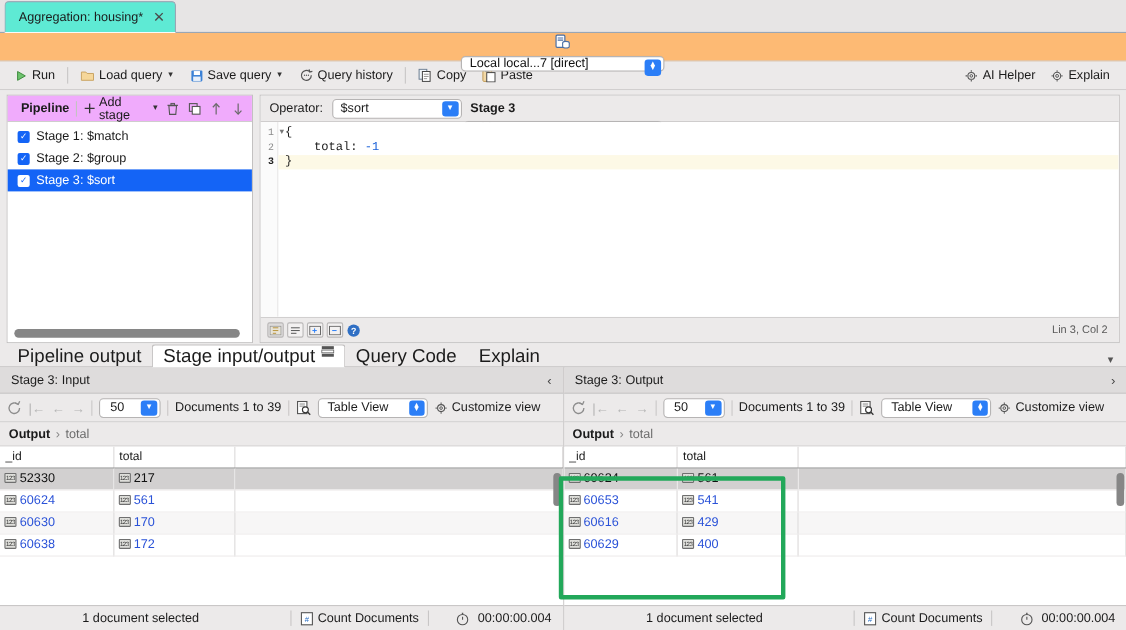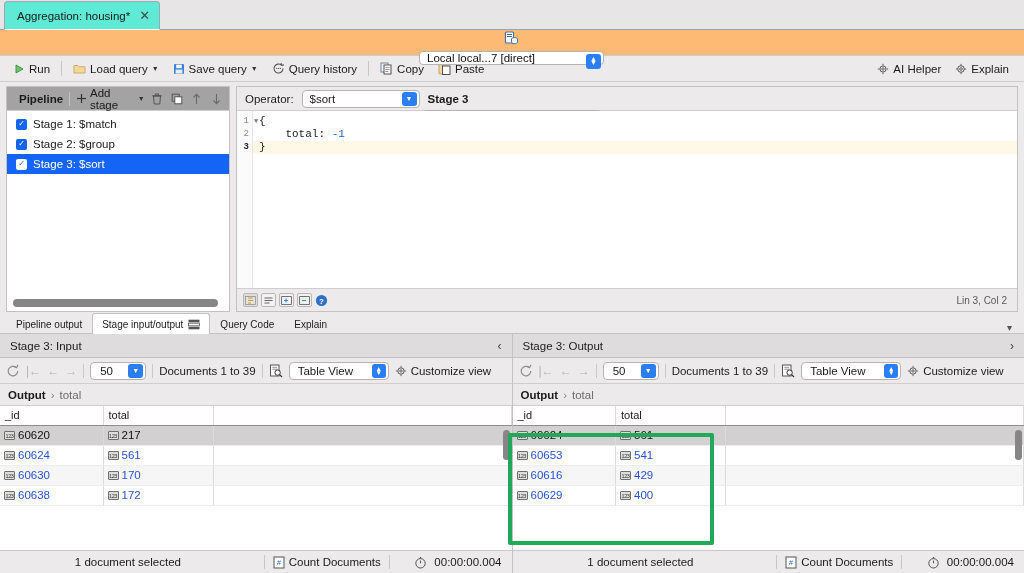--- a/index.html
+++ b/index.html
@@ -70,21 +70,21 @@
   .tb-btn { display:flex; align-items:center; gap:4px; padding:0 7px; height:20px; font-size:11.5px; white-space:nowrap;}
   .tb-div { width:1px; height:15px; background:#c8c6c6; margin:0 4px; }
   .caret { font-size:7px; color:#333; }
   .spacer { flex:1; }
 
   
   .upper { display:flex; height:230px; padding:4px 6px 0 6px; gap:6px; background:#eceaea; }
 
   .panel { border:1px solid #c3c1c1; background:#fff; display:flex; flex-direction:column; }
   .panel-head {
-    height:24px; background:#a3a3a3; border-bottom:1px solid #cfcdcd;
+    height:24px; background:#f0abfc; border-bottom:1px solid #cfcdcd;
     display:flex; align-items:center; padding:0 6px; gap:6px;
   }
   .pipeline { width:224px; flex:0 0 224px; }
   .pl-title { font-weight:bold; font-size:11.5px; padding-left:6px; }
   .pl-div { width:1px; height:14px; background:#c4c2c2; }
   .pl-add { display:flex; align-items:center; gap:3px; font-size:11.5px; }
   .ico-btn { width:15px; height:15px; display:flex; align-items:center; justify-content:center; }
   .stages { flex:1; background:#fff; padding-top:3px; position:relative; }
   .stage {
     height:20px; display:flex; align-items:center; gap:6px;
@@ -115,21 +115,21 @@
   .cl.hl { background:#fdf9e6; }
   .fold { position:absolute; left:1px; top:4px; font-size:7px; color:#777; line-height:13px; }
   .num { color:#1a60d8; }
   .ed-foot { height:23px; background:#eceaea; border-top:1px solid #cfcdcd; display:flex; align-items:center; gap:3px; padding:0 6px; }
   .efbtn { width:15px; height:14px; border:1px solid #b9b7b7; background:#f3f1f1; border-radius:2px; display:flex; align-items:center; justify-content:center; }
   .efbtn.on { background:#dedcdc; }
   .lincol { margin-left:auto; font-size:10px; color:#5a5a5a; padding-right:4px; }
 
   
   .restabs { height:22px; display:flex; align-items:flex-end; padding:4px 0 0 6px; background:#eceaea; border-bottom:1px solid #c3c1c1; position:relative; }
-  .rtab { height:21px; display:flex; align-items:center; gap:5px; padding:0 9px; font-size:10px; border:1px solid transparent; border-bottom:none; margin-bottom:-1px; }
+  .rtab { height:21px; display:flex; align-items:flex-start; gap:5px; padding:0 9px; font-size:17px; border:1px solid transparent; border-bottom:none; margin-bottom:-1px; }
   .rtab.active { background:#fff; border-color:#c3c1c1; border-radius:3px 3px 0 0; }
   .chev-dn { margin-left:auto; margin-right:12px; color:#555; font-size:10px; }
 
   
   .results { flex:1; display:flex; background:#eceaea; gap:0; }
   .rpane { flex:1; display:flex; flex-direction:column; border-right:1px solid #c3c1c1; min-width:0; position:relative; }
   .rpane:last-child { border-right:none; }
   .rp-title { height:24px; background:#dedcdc; border-bottom:1px solid #c3c1c1; display:flex; align-items:center; padding:0 10px; font-size:11.5px; }
   .rp-title .cv { margin-left:auto; color:#444; font-size:12px; }
   .rp-tools { height:26px; background:#eceaea; border-bottom:1px solid #cfcdcd; display:flex; align-items:center; gap:6px; padding:0 6px; overflow:hidden; }
@@ -561,21 +561,21 @@
             </colgroup>
           <thead>
               <tr>
             <th>_id</th>
             <th>total</th>
             <th></th>
           </tr>
             </thead>
           <tbody>
             <tr class="r-sel">
-              <td><span class="typeico">123</span><span class="val">60620</span></td>
+              <td><span class="typeico">123</span><span class="val">52330</span></td>
               <td class="c-tot"><span class="typeico">123</span><span class="val">217</span></td>
               <td></td>
             </tr>
             <tr>
               <td><span class="typeico">123</span><span class="val">60624</span></td>
               <td><span class="typeico">123</span><span class="val">561</span></td>
               <td></td>
             </tr>
             <tr class="r-alt">
               <td><span class="typeico">123</span><span class="val">60630</span></td>

